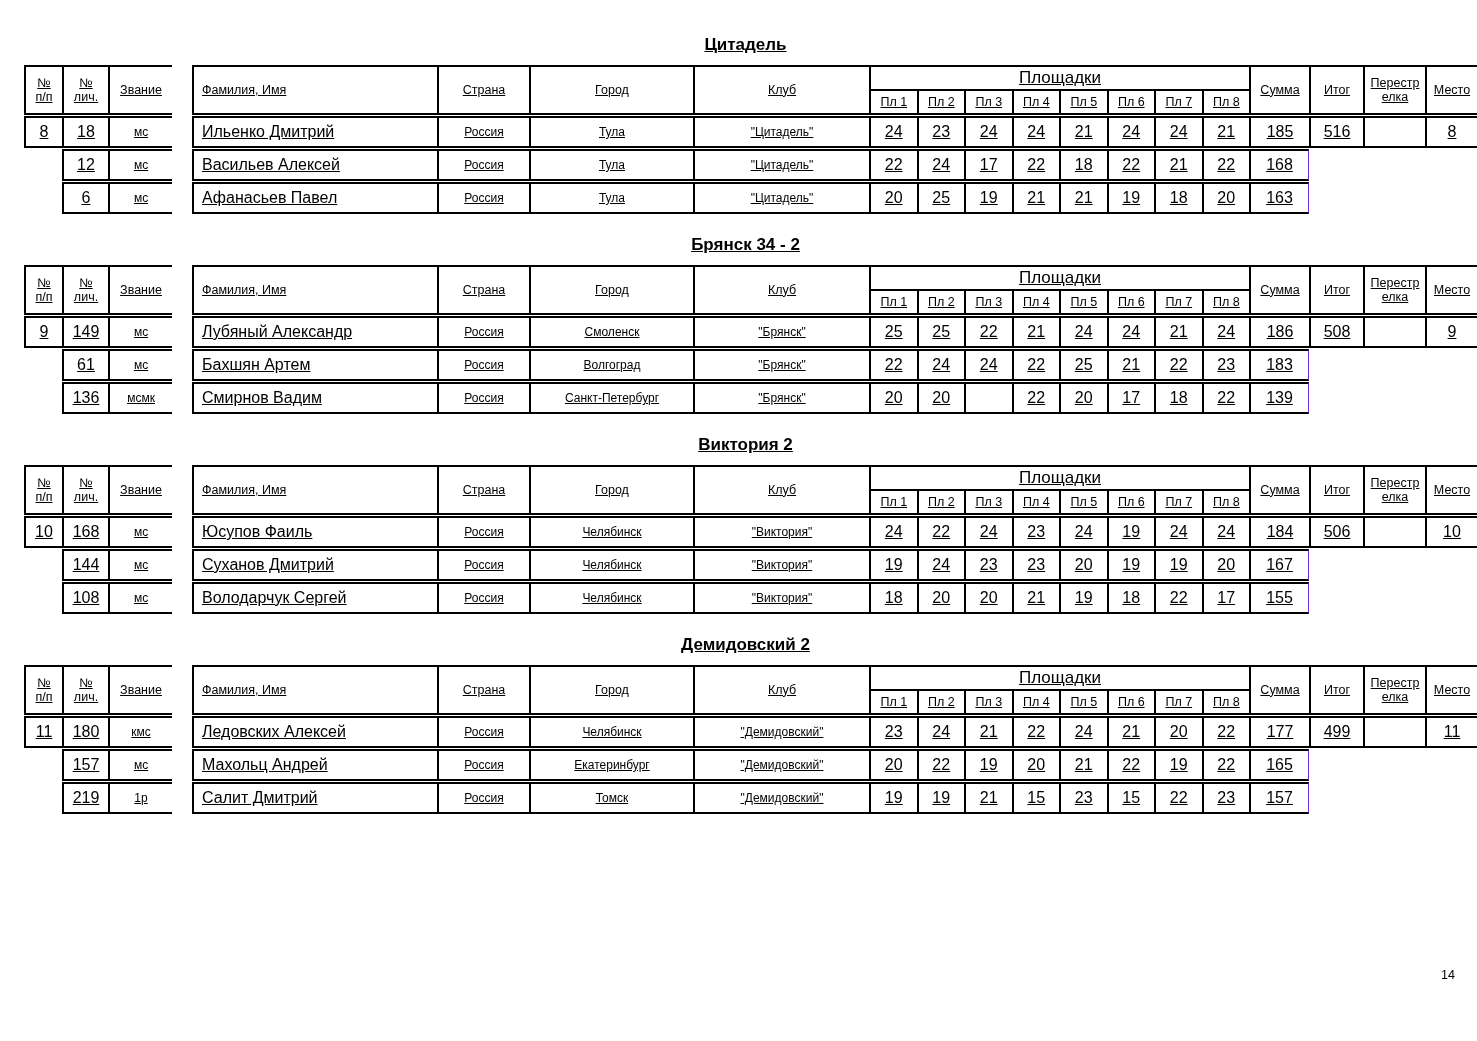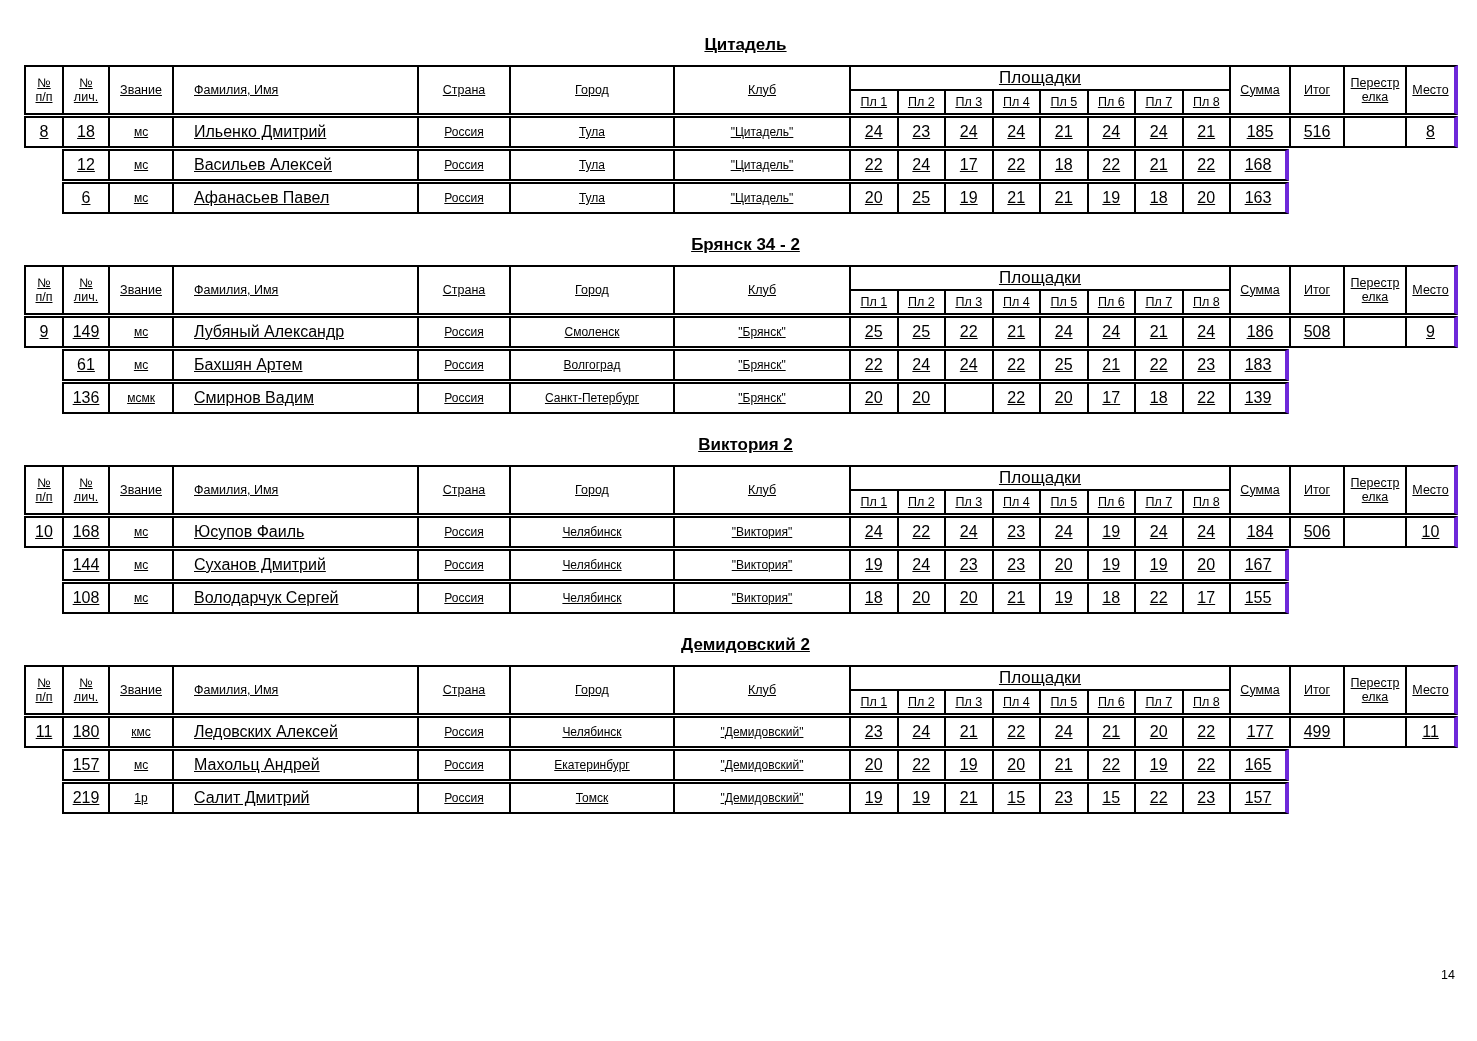--- a/index.html
+++ b/index.html
@@ -6,30 +6,30 @@
   body{
     width:1477px;height:1041px;background:#ffffff;color:#000;
     font-family:"Liberation Sans", sans-serif;position:relative;overflow:hidden;
   }
   .content{padding:34px 0 0 24px;text-decoration:underline;}
   .section{margin-bottom:20px;}
   .title{width:1443px;text-align:center;font-size:17px;font-weight:bold;height:22px;line-height:22px;margin-bottom:9px;}
   .hrow,.plrow,.drow{display:flex;}
   .drow{margin-top:1px;}
   .c{box-sizing:border-box;border:2px solid #000;border-right:0;display:flex;align-items:center;justify-content:center;text-align:center;flex-shrink:0;background:#fff;}
-  .cr{border-right:4px solid #6d28d9;}
+  .cr{border-right:1px solid #6d28d9;}
   .hc{height:50px;font-size:12.5px;line-height:1.15;}
   .two{flex-direction:column;}
   .grp{display:flex;flex-direction:column;width:380px;flex-shrink:0;box-sizing:border-box;}
   .grp-label{box-sizing:border-box;height:24px;border:2px solid #000;border-right:0;border-bottom:0;display:flex;align-items:center;justify-content:center;font-size:17px;}
   .plrow{height:26px;}
   .plh{height:26px;font-size:12.5px;}
   .dc{height:32px;font-size:16px;}
   .small{font-size:12px;}
-  .left{justify-content:flex-start;padding-left:20px;text-align:right;}
+  .left{justify-content:flex-start;padding-left:8px;text-align:right;margin-left:20px;}
   .ind{margin-left:38px;}
   .w-pp{width:38px}.w-id{width:46px}.w-rank{width:64px}.w-name{width:245px}.w-country{width:92px}
   .w-city{width:164px}.w-club{width:176px}.w-pl{width:47.5px}.w-sum{width:60px}.w-total{width:54px}
   .w-so{width:62px}.w-place{width:53px}
   .pagenum{position:absolute;right:22px;top:968px;font-size:12.5px;font-weight:normal;}
 </style>
 </head>
 <body>
 
 <div class="content">

